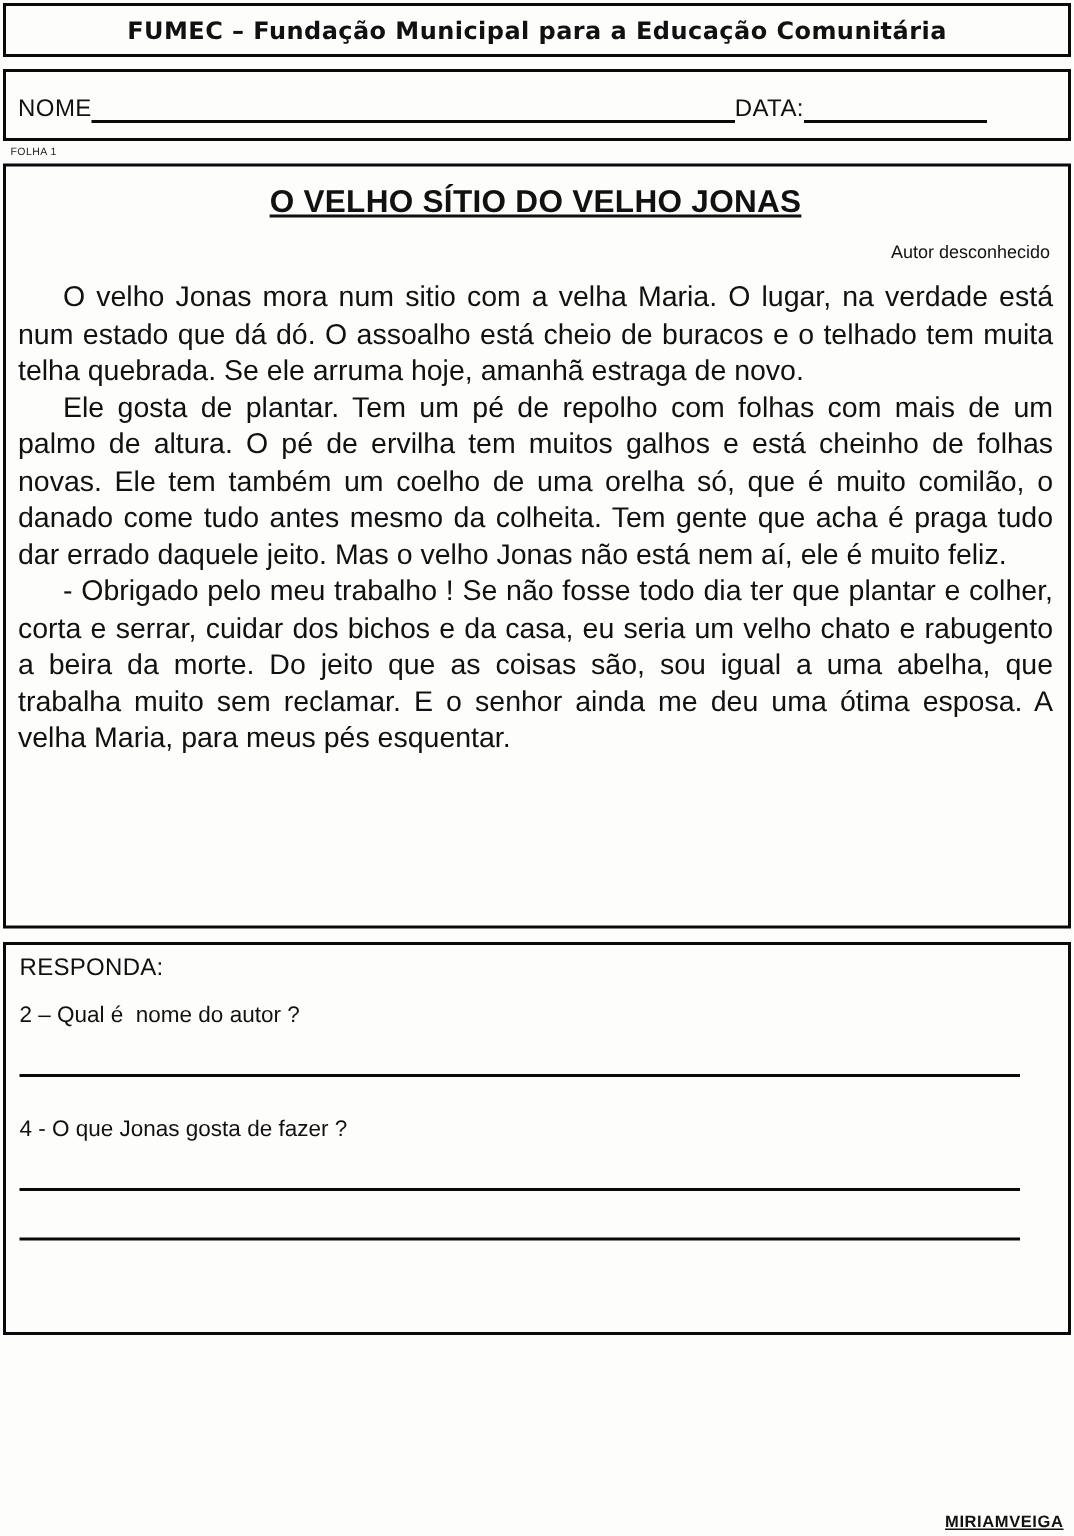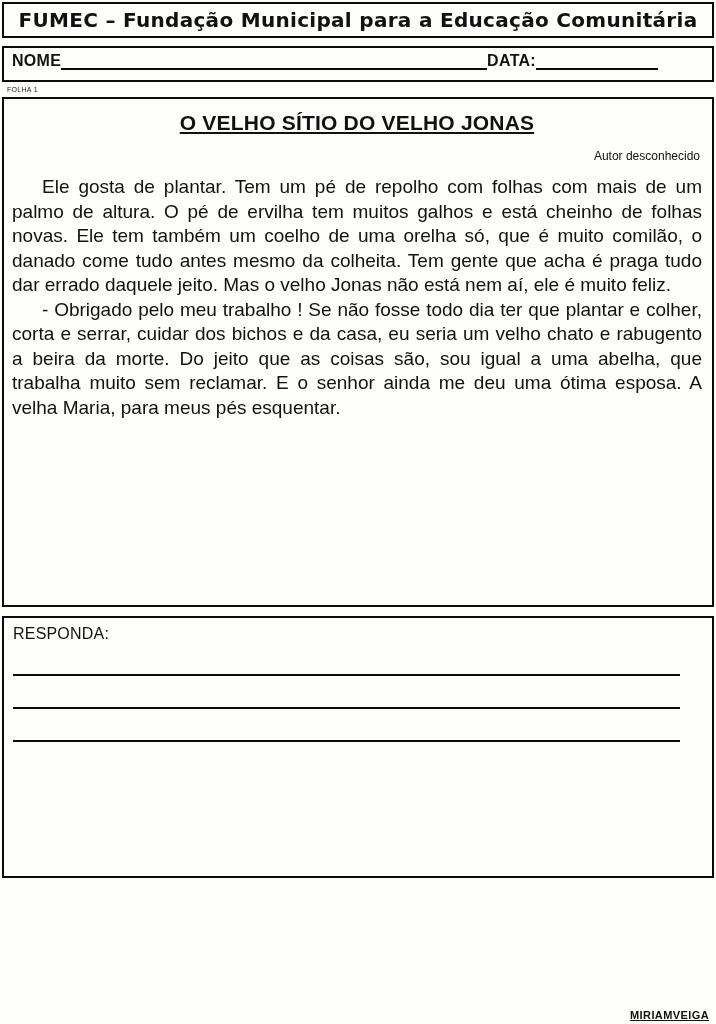--- a/index.html
+++ b/index.html
@@ -14,31 +14,30 @@
   }
 
   
   .header-box {
     margin: 2px 2px 0 2px; height: 36px;
     border: 2px solid #0a0a0a;
     display: flex; align-items: center; justify-content: center;
   }
   .header-title {
     font-family: "DejaVu Sans", sans-serif;
-    font-weight: 700; font-size: 20px; letter-spacing: 0.3px;
+    font-weight: 700; font-size: 16px; letter-spacing: 0.3px;
   }
 
   
   .name-box {
-    margin: 8px 2px 0 2px; height: 36px;
+    margin: 8px 2px 0 2px; height: 48px;
     border: 2px solid #0a0a0a;
     display: flex; align-items: flex-end;
     padding: 0 8px 10px 8px;
     font-size: 16px;
-    font-weight: bold;
   }
   .blank-line { border-bottom: 2px solid #0a0a0a; height: 20px; }
   .name-line { flex: 1 1 auto; }
   .date-line { width: 122px; margin-right: 46px; }
   .field-label { font-size: 16px; letter-spacing: 0.3px; }
 
   
   .folha {
     margin: 4px 0 0 7px;
     font-size: 7px; letter-spacing: 0.3px; color: #222;
@@ -111,32 +110,35 @@
     <span class="field-label">DATA:</span>
     <span class="blank-line date-line"></span>
   </div>
 
   <div class="folha">FOLHA 1</div>
 
   <div class="text-box">
     <div class="reading-title">O VELHO SÍTIO DO VELHO JONAS</div>
     <div class="author">Autor desconhecido</div>
     <div class="story" id="paragraphs">
+        <p>O velho Jonas mora num sitio com a velha Maria. O lugar, na verdade está num estado que dá dó. O assoalho está cheio de buracos e o telhado tem muita telha quebrada. Se ele arruma hoje, amanhã estraga de novo.</p>
         <p>Ele gosta de plantar. Tem um pé de repolho com folhas com mais de um palmo de altura. O pé de ervilha tem muitos galhos e está cheinho de folhas novas. Ele tem também um coelho de uma orelha só, que é muito comilão, o danado come tudo antes mesmo da colheita. Tem gente que acha é praga tudo dar errado daquele jeito. Mas o velho Jonas não está nem aí, ele é muito feliz.</p>
         <p>- Obrigado pelo meu trabalho ! Se não fosse todo dia ter que plantar e colher, corta e serrar, cuidar dos bichos e da casa, eu seria um velho chato e rabugento a beira da morte. Do jeito que as coisas são, sou igual a uma abelha, que trabalha muito sem reclamar. E o senhor ainda me deu uma ótima esposa. A velha Maria, para meus pés esquentar.</p>
       </div>
   </div>
 
   <div class="responda-box">
     <div class="responda-heading">RESPONDA:</div>
     <div id="questions">
         <div class="q-block">
+          <div class="q-label">2 – Qual é  nome do autor ?</div>
           <div class="ans-line"></div>
         </div>
         <div class="q-block">
+          <div class="q-label">4 - O que Jonas gosta de fazer ?</div>
           <div class="ans-line"></div>
           <div class="ans-line"></div>
         </div>
       </div>
   </div>
 
   <div class="credit">MIRIAMVEIGA</div>
 
 </div>
 

